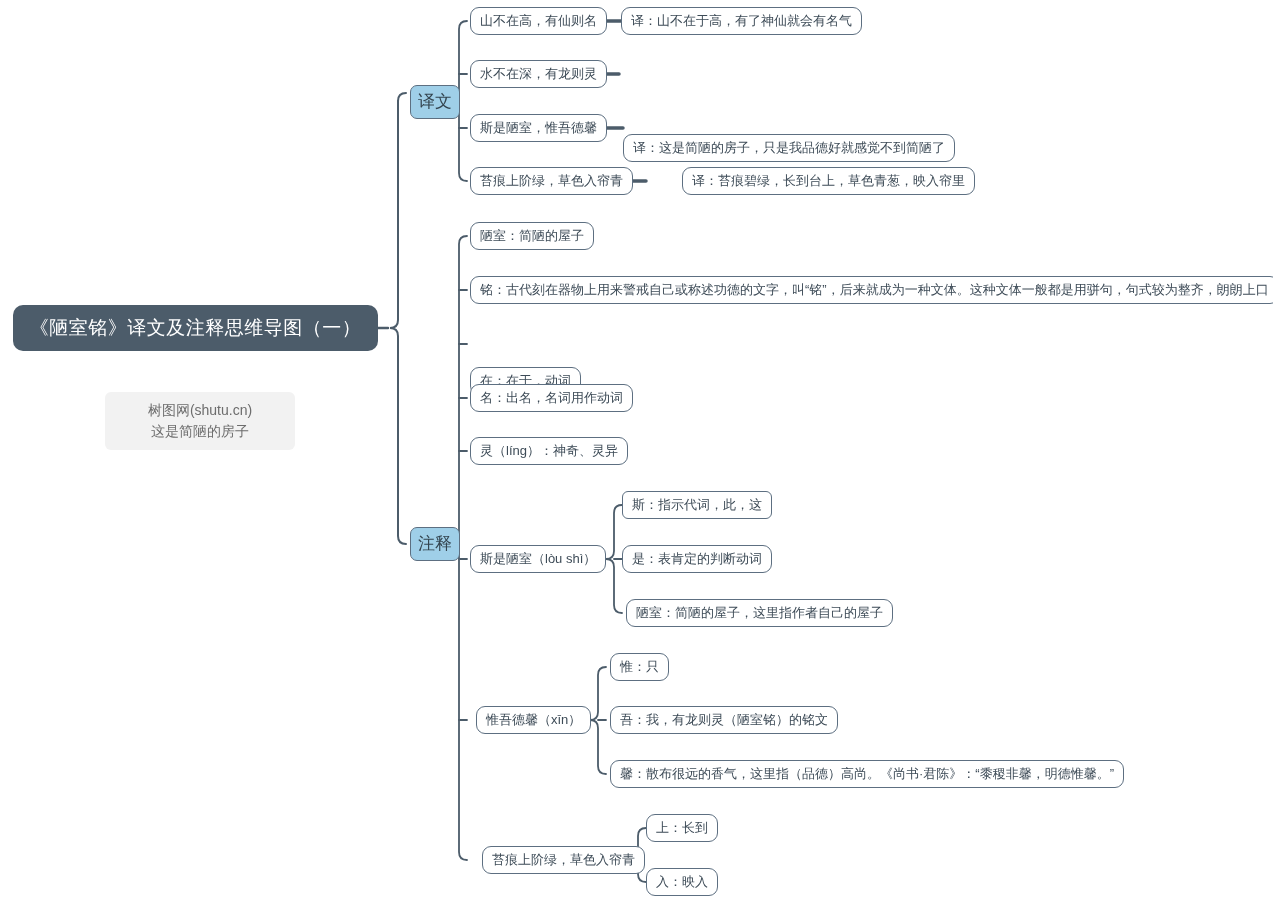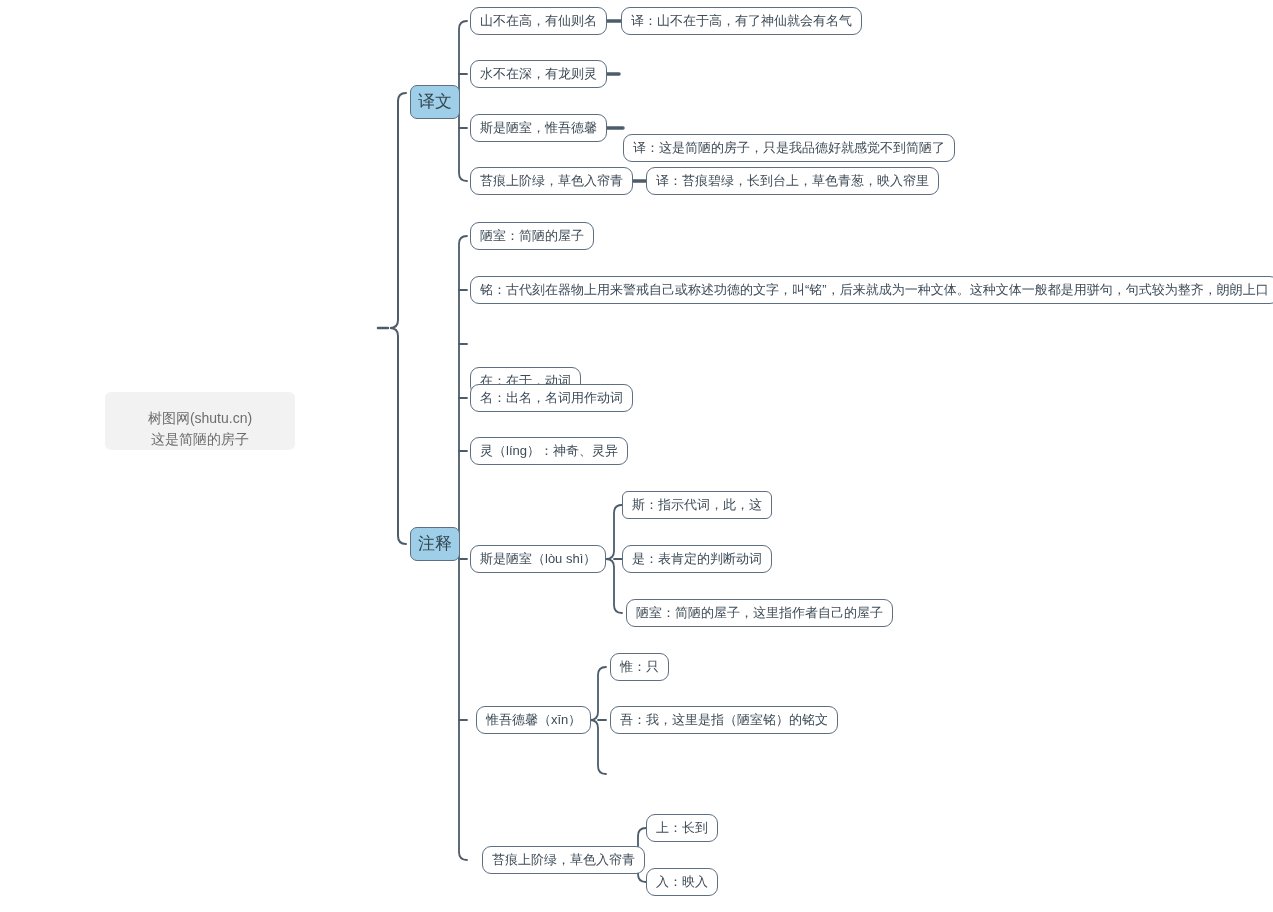--- a/index.html
+++ b/index.html
@@ -63,21 +63,21 @@
   .watermark {
     position: absolute;
     background: #f2f2f2;
     border-radius: 6px;
     color: #6d6d6d;
     font-size: 14px;
     text-align: center;
     display: flex;
     flex-direction: column;
     align-items: center;
-    justify-content: flex-end;
+    justify-content: center;
     line-height: 1.5;
   }
   .watermark span { display: block; }
 </style>
 </head>
 <body>
 
 <div id="canvas">
 
   <svg id="wires" viewBox="0 0 1273 912">
@@ -107,20 +107,23 @@
 
       <path d="M646 828 Q638 828 638 836 L638 852 Q638 860 630 860 Q638 860 638 868 L638 874 Q638 882 646 882" stroke-width="1.8"></path>
 
       <path d="M600 21 L621 21" stroke-width="3.5"></path>
       <path d="M600 74 L619 74" stroke-width="3.5"></path>
       <path d="M600 128 L623 128" stroke-width="3.5"></path>
       <path d="M628 181 L646 181" stroke-width="3.5"></path>
     </g>
   </svg>
 
+  <div class="node node-root" style="left:13px; top:305px; width:365px;">
+    <span>《陋室铭》译文及注释思维导图（一）</span>
+  </div>
 
   <div class="watermark" style="left:105px; top:392px; width:190px; height:58px;">
     <span>树图网(shutu.cn)</span>
     <span>这是简陋的房子</span>
   </div>
 
   <div class="node node-branch" style="left:410px; top:85px;">
     <span>译文</span>
   </div>
 
@@ -138,21 +141,21 @@
   <div class="node node-leaf" style="left:470px; top:114px;justify-content:center;">
     <span>斯是陋室，惟吾德馨</span>
   </div>
   <div class="node node-leaf" style="left:623px; top:114px;margin-top:20px;">
     <span>译：这是简陋的房子，只是我品德好就感觉不到简陋了</span>
   </div>
 
   <div class="node node-leaf" style="left:470px; top:167px;">
     <span>苔痕上阶绿，草色入帘青</span>
   </div>
-  <div class="node node-leaf" style="left:646px; top:167px;">
+  <div class="node node-leaf" style="left:682px; top:167px;">
     <span>译：苔痕碧绿，长到台上，草色青葱，映入帘里</span>
   </div>
 
   <div class="node node-branch" style="left:410px; top:527px;">
     <span>注释</span>
   </div>
 
   <div class="node node-leaf" style="left:470px; top:222px;">
     <span>陋室：简陋的屋子</span>
   </div>
@@ -186,21 +189,24 @@
     <span>陋室：简陋的屋子，这里指作者自己的屋子</span>
   </div>
 
   <div class="node node-leaf" style="left:476px; top:706px;">
     <span>惟吾德馨（xīn）</span>
   </div>
   <div class="node node-leaf" style="left:610px; top:653px;">
     <span>惟：只</span>
   </div>
   <div class="node node-leaf" style="left:610px; top:706px;">
-    <span>吾：我，这里是指（陋室铭）的铭文</span>
+    <span>吾：我，有龙则灵（陋室铭）的铭文</span>
+  </div>
+  <div class="node node-leaf" style="left:610px; top:760px;">
+    <span>馨：散布很远的香气，这里指（品德）高尚。《尚书·君陈》：“黍稷非馨，明德惟馨。”</span>
   </div>
 
   <div class="node node-leaf" style="left:482px; top:846px;">
     <span>苔痕上阶绿，草色入帘青</span>
   </div>
   <div class="node node-leaf" style="left:646px; top:814px;">
     <span>上：长到</span>
   </div>
   <div class="node node-leaf" style="left:646px; top:868px;">
     <span>入：映入</span>

